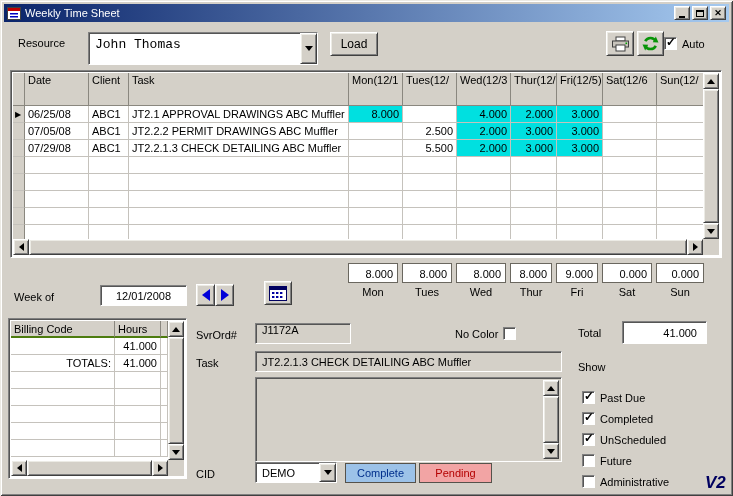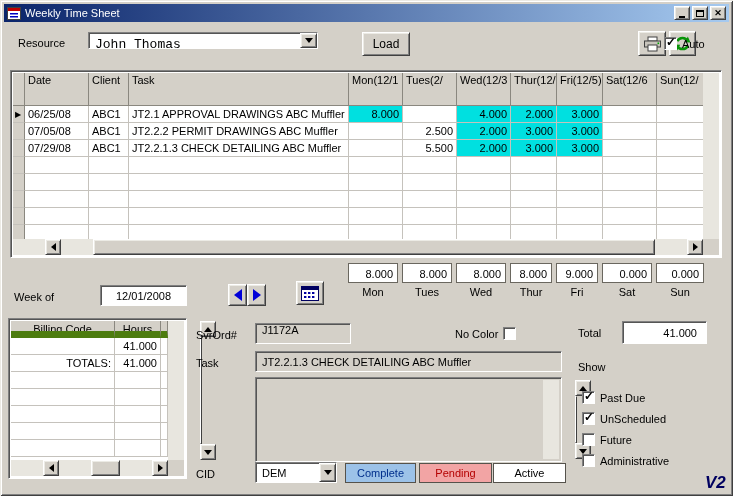--- a/index.html
+++ b/index.html
@@ -10,21 +10,20 @@
     position:relative; width:733px; height:496px;
     background:var(--window-bg,#d4d0c8);
     box-shadow: inset 1px 1px #eceae4, inset -1px -1px #404040, inset 2px 2px #ffffff, inset -2px -2px #808080;
     overflow:hidden;
   }
 
   .raised {
     background:#d4d0c8;
     border:1px solid; border-color:#ffffff #404040 #404040 #ffffff;
     box-shadow: inset 1px 1px #ecebe5, inset -1px -1px #808080;
-    margin-left: 32px;
   }
   .sunken {
     border:1px solid; border-color:#808080 #ffffff #ffffff #808080;
     box-shadow: inset 1px 1px #555555;
   }
   .grayfield { background:#d4d0c8; }
 
   
   #titlebar {
     position:absolute; left:4px; top:4px; right:4px; height:18px;
@@ -34,21 +33,21 @@
   #titlebar .title { color:#fff; font-weight:normal; font-size:11px; margin-left:4px; flex:1;
     white-space:nowrap; overflow:hidden; }
   .tbtn { width:16px; height:14px; margin-left:2px; display:flex; align-items:center; justify-content:center;
     font-size:9px; font-weight:bold; color:#000; cursor:default; }
   .glyph-min { width:6px; height:2px; background:#000; margin-top:7px; }
   .glyph-max { width:8px; height:7px; border:1px solid #000; border-top:2px solid #000; }
 
   
   .lbl { position:absolute; white-space:nowrap; }
   #resource-label { left:18px; top:37px; }
-  #resource-combo { position:absolute; left:88px; top:32px; width:230px; height:17px; display:flex; background:#fff; }
+  #resource-combo { position:absolute; left:88px; top:32px; width:230px; height:33px; display:flex; background:#fff; }
   .combo-text { flex:1; overflow:hidden; white-space:nowrap; padding:4px 2px 0 6px; }
   .mono { font-family:"Liberation Mono", monospace; font-size:13px; }
   .combo-btn { width:17px; display:flex; align-items:center; justify-content:center; flex:none; }
   #load-button { position:absolute; left:330px; top:32px; width:48px; height:24px;
     display:flex; align-items:center; justify-content:center; font-size:12px; }
   #print-button { position:absolute; left:606px; top:31px; width:28px; height:25px;
     display:flex; align-items:center; justify-content:center; }
   #refresh-button { position:absolute; left:637px; top:31px; width:27px; height:25px;
     display:flex; align-items:center; justify-content:center; }
   #auto-check { position:absolute; left:664px; top:37px; }
@@ -106,21 +105,21 @@
   #week-prev { position:absolute; left:196px; top:284px; width:19px; height:22px; display:flex; align-items:center; justify-content:center; }
   #week-next { position:absolute; left:215px; top:284px; width:19px; height:22px; display:flex; align-items:center; justify-content:center; }
   #calendar-button { position:absolute; left:264px; top:281px; width:28px; height:24px; display:flex; align-items:center; justify-content:center; }
 
   
   #billing { position:absolute; left:8px; top:318px; width:179px; height:161px; background:#fff; }
   #billing-body { position:absolute; left:2px; top:2px; right:18px; bottom:18px; overflow:hidden; background:#fff; }
   .brow { display:flex; height:17px; }
   .bc { flex:none; overflow:hidden; white-space:nowrap; padding:2px 3px 0 3px;
     border-right:1px solid #c5c2bc; border-bottom:1px solid #c5c2bc; }
-  .brow.header .bc { background:#d4d0c8; border-right:1px solid #8a877f; border-bottom:7px solid #4d7c0f;text-align:center; }
+  .brow.header .bc { background:#d4d0c8; border-right:1px solid #8a877f; border-bottom:2px solid #4d7c0f; }
   .b0{width:104px}.b1{width:46px}.b2{flex:1}
   .bc.num { text-align:right; }
 
   
   #svrord-label { left:196px; top:329px; }
   #svrord-field { position:absolute; left:255px; top:323px; width:96px; height:21px; padding:0 0 0 6px; }
   #nocolor { position:absolute; left:455px; top:327px; flex-direction:row; }
   #total-label { left:578px; top:327px; }
   #total-field { position:absolute; left:622px; top:321px; width:85px; height:23px; background:#fff;
     text-align:right; padding:5px 9px 0 0; }
@@ -203,21 +202,21 @@
   </div>
 
   <div id="grid" class="sunken">
     <div id="grid-body">
       <div class="grow header">
         <div class="c sel cw0"></div>
         <div class="c cw1">Date</div>
         <div class="c cw2">Client</div>
         <div class="c cw3">Task</div>
         <div class="c cw4">Mon(12/1</div>
-        <div class="c cw5">Tues(2/</div>
+        <div class="c cw5">Tues(12/</div>
         <div class="c cw6">Wed(12/3</div>
         <div class="c cw7">Thur(12/</div>
         <div class="c cw8">Fri(12/5)</div>
         <div class="c cw9">Sat(12/6</div>
         <div class="c cw10">Sun(12/</div>
       </div>
 
       <div class="grow">
         <div class="c sel cw0"><span class="rowptr">▶</span></div>
         <div class="c cw1">06/25/08</div>
@@ -518,20 +517,24 @@
   </div>
 
   <span class="lbl" id="show-label">Show</span>
   <div id="show-list">
     <div class="check">
       <span class="cb checked"></span>
       <span>Past Due</span>
     </div>
     <div class="check">
       <span class="cb checked"></span>
+      <span>Completed</span>
+    </div>
+    <div class="check">
+      <span class="cb checked"></span>
       <span>UnScheduled</span>
     </div>
     <div class="check">
       <span class="cb"></span>
       <span>Future</span>
     </div>
     <div class="check">
       <span class="cb"></span>
       <span>Administrative</span>
     </div>
@@ -540,16 +543,15 @@
   <span class="lbl" id="cid-label">CID</span>
   <div id="cid-combo" class="sunken">
     <span class="combo-text">DEMO</span>
     <span class="combo-btn raised">
         <span class="tri-down"></span>
       </span>
   </div>
 
   <div class="badge" id="badge-complete">Complete</div>
   <div class="badge" id="badge-pending">Pending</div>
-  <div class="badge" id="badge-active">Active</div>
 
   <span id="version">V2</span>
 </div>
 
 </body></html>

